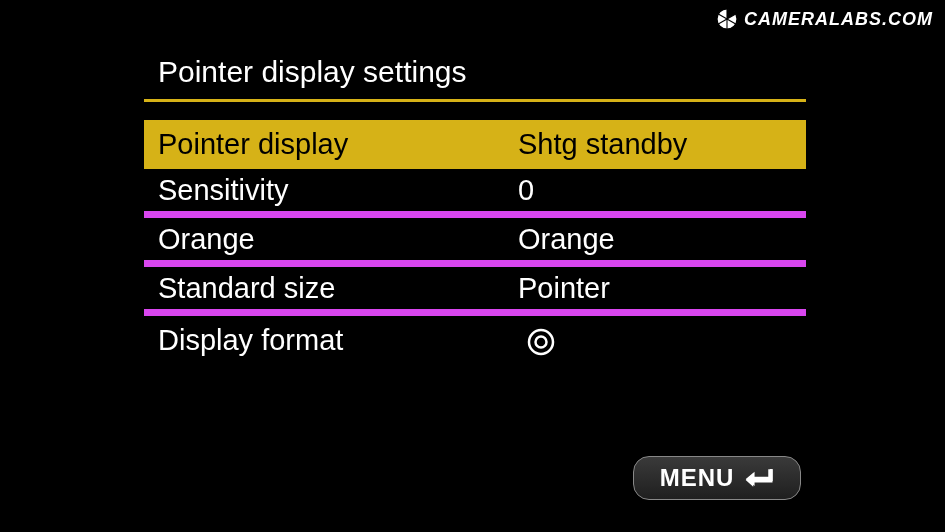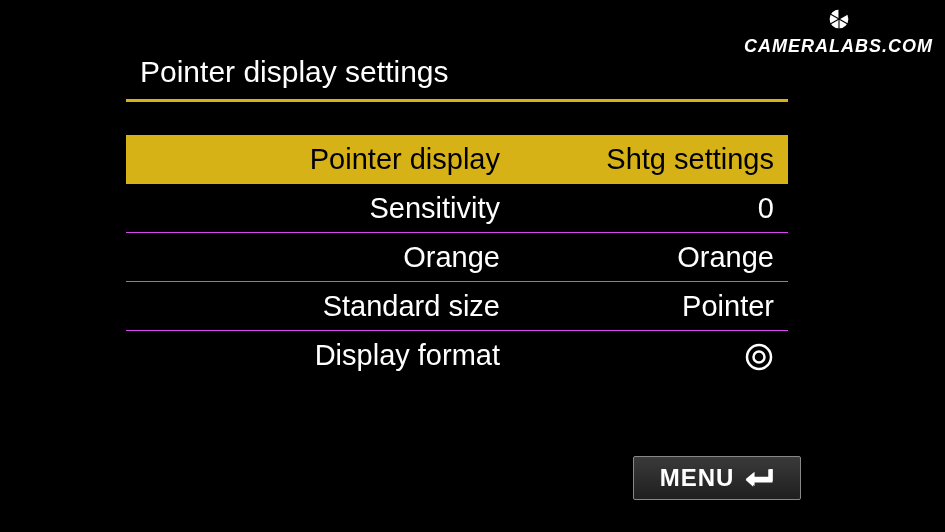--- a/index.html
+++ b/index.html
@@ -16,49 +16,47 @@
   top: 8px;
   right: 12px;
   display: flex;
   align-items: center;
   gap: 6px;
   color: #fff;
   font-weight: 900;
   font-size: 18px;
   letter-spacing: 1px;
   font-style: italic;
-  flex-direction: column;
 }
 .watermark svg { width: 22px; height: 22px; }
 .content {
   position: absolute;
   top: 55px;
-  left: 126px;
+  left: 144px;
   width: 662px;
 }
 .title {
   color: #fff;
   font-size: 30px;
   font-weight: 400;
   padding: 0 14px 10px 14px;
 }
 .title-rule {
   height: 3px;
   background: #d6b217;
   width: 100%;
 }
 .menu {
-  margin-top: 33px;
-  text-align: right;
+  margin-top: 18px;
 }
 .row {
   display: flex;
   align-items: center;
   height: 49px;
-  border-bottom: 1px solid #d946ef;
+  border-bottom: 7px solid #d946ef;
   padding: 0 14px;
   color: #fff;
   font-size: 29px;
   font-weight: 400;
 }
 .row:last-child { border-bottom: none; gap: 8px; }
 .row.selected {
   background: #d6b217;
   color: #000;
   border-bottom: 1px solid #d6b217;
@@ -67,21 +65,21 @@
 .row .value { flex: 1; }
 .row .value svg { vertical-align: middle; }
 .menu-button {
   position: absolute;
   bottom: 32px;
   right: 144px;
   width: 168px;
   height: 44px;
   background: linear-gradient(#3a3a3a, #1f1f1f);
   border: 1px solid #888;
-  border-radius: 2px;
+  border-radius: 16px;
   display: flex;
   align-items: center;
   justify-content: center;
   gap: 10px;
   color: #fff;
   font-weight: 700;
   font-size: 24px;
   letter-spacing: 1px;
 }
 .menu-button svg { width: 30px; height: 26px; }
@@ -108,21 +106,21 @@
   </svg>
   <span>CAMERALABS.COM</span>
 </div>
 
 <div class="content">
   <div class="title">Pointer display settings</div>
   <div class="title-rule"></div>
   <div class="menu" id="menu">
       <div class="row selected">
         <div class="label">Pointer display</div>
-        <div class="value">Shtg settings</div>
+        <div class="value">Shtg standby</div>
       </div>
       <div class="row">
         <div class="label">Sensitivity</div>
         <div class="value">0</div>
       </div>
       <div class="row">
         <div class="label">Orange</div>
         <div class="value">Orange</div>
       </div>
       <div class="row">

